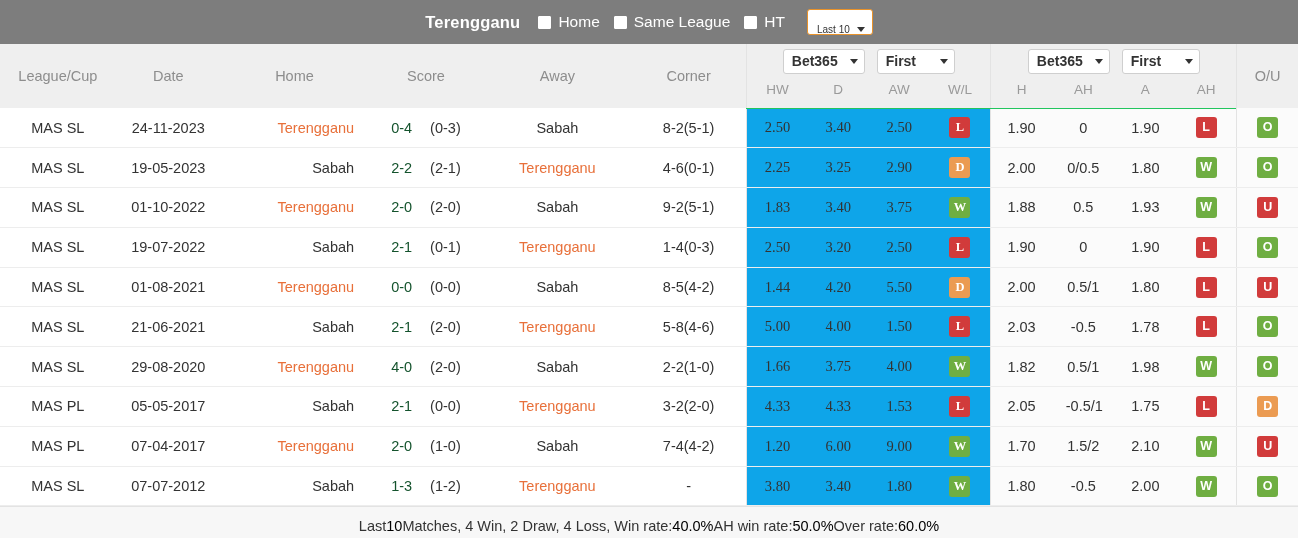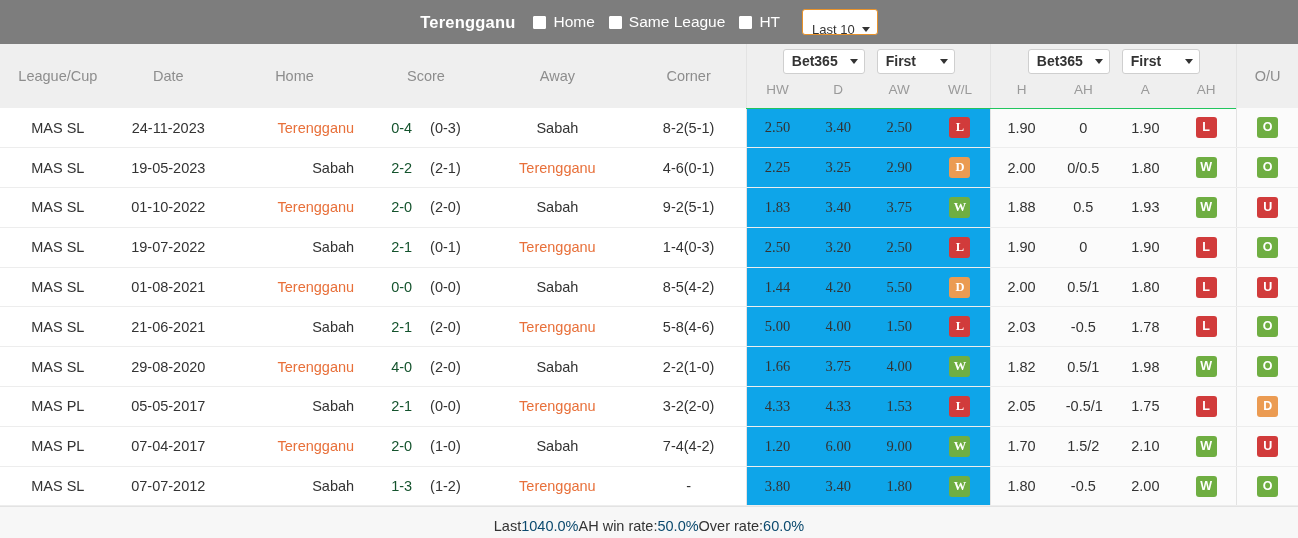--- a/index.html
+++ b/index.html
@@ -38,21 +38,21 @@
   .chk-label { font-size: 15.5px; color: #ffffff; }
   .sel-last {
     margin-left: 8px;
     background: #ffffff;
     border: 1px solid #e8922a;
     border-radius: 3px;
     height: 26px;
     padding: 14px 7px 0 9px;
     display: flex; align-items: center; gap: 7px;
     color: #333333;
-    font-size: 13px;
+    font-size: 10px;
     font-family: "Liberation Sans", sans-serif;
   }
   .caret {
     width: 0; height: 0;
     border-left: 4.5px solid transparent;
     border-right: 4.5px solid transparent;
     border-top: 5.5px solid #333333;
     display: inline-block;
   }
 
@@ -140,21 +140,21 @@
   .footer {
     height: 38px;
     background: #f7f7f7;
     border-top: 1px solid #e3e3e3;
     display: flex;
     align-items: center;
     justify-content: center;
     font-size: 14.5px;
     color: #333333;
   }
-  .hl-red { color: #0c4a6e; }
+  .hl-red { color: #000000; }
 </style>
 </head>
 <body>
 
 <div class="topbar">
   <span class="topbar-title">Terengganu</span>
 
   <span class="chk-group">
     <span class="chk"></span>
     <span class="chk-label">Home</span>
@@ -414,18 +414,19 @@
         <td class="ah">2.00</td>
         <td class="ah"><span class="badge b-W">W</span></td>
         <td class="ou"><span class="badge b-O">O</span></td>
       </tr>
     </tbody>
 </table>
 
 <div class="footer">
   <span>Last </span>
     <span class="hl-red">10</span>
+    <span> Matches, 4 Win, 2 Draw, 4 Loss, Win rate: </span>
     <span class="hl-red">40.0%</span>
     <span> AH win rate: </span>
     <span class="hl-red">50.0%</span>
     <span> Over rate: </span>
     <span class="hl-red">60.0%</span>
 </div>
 
 </body></html>

